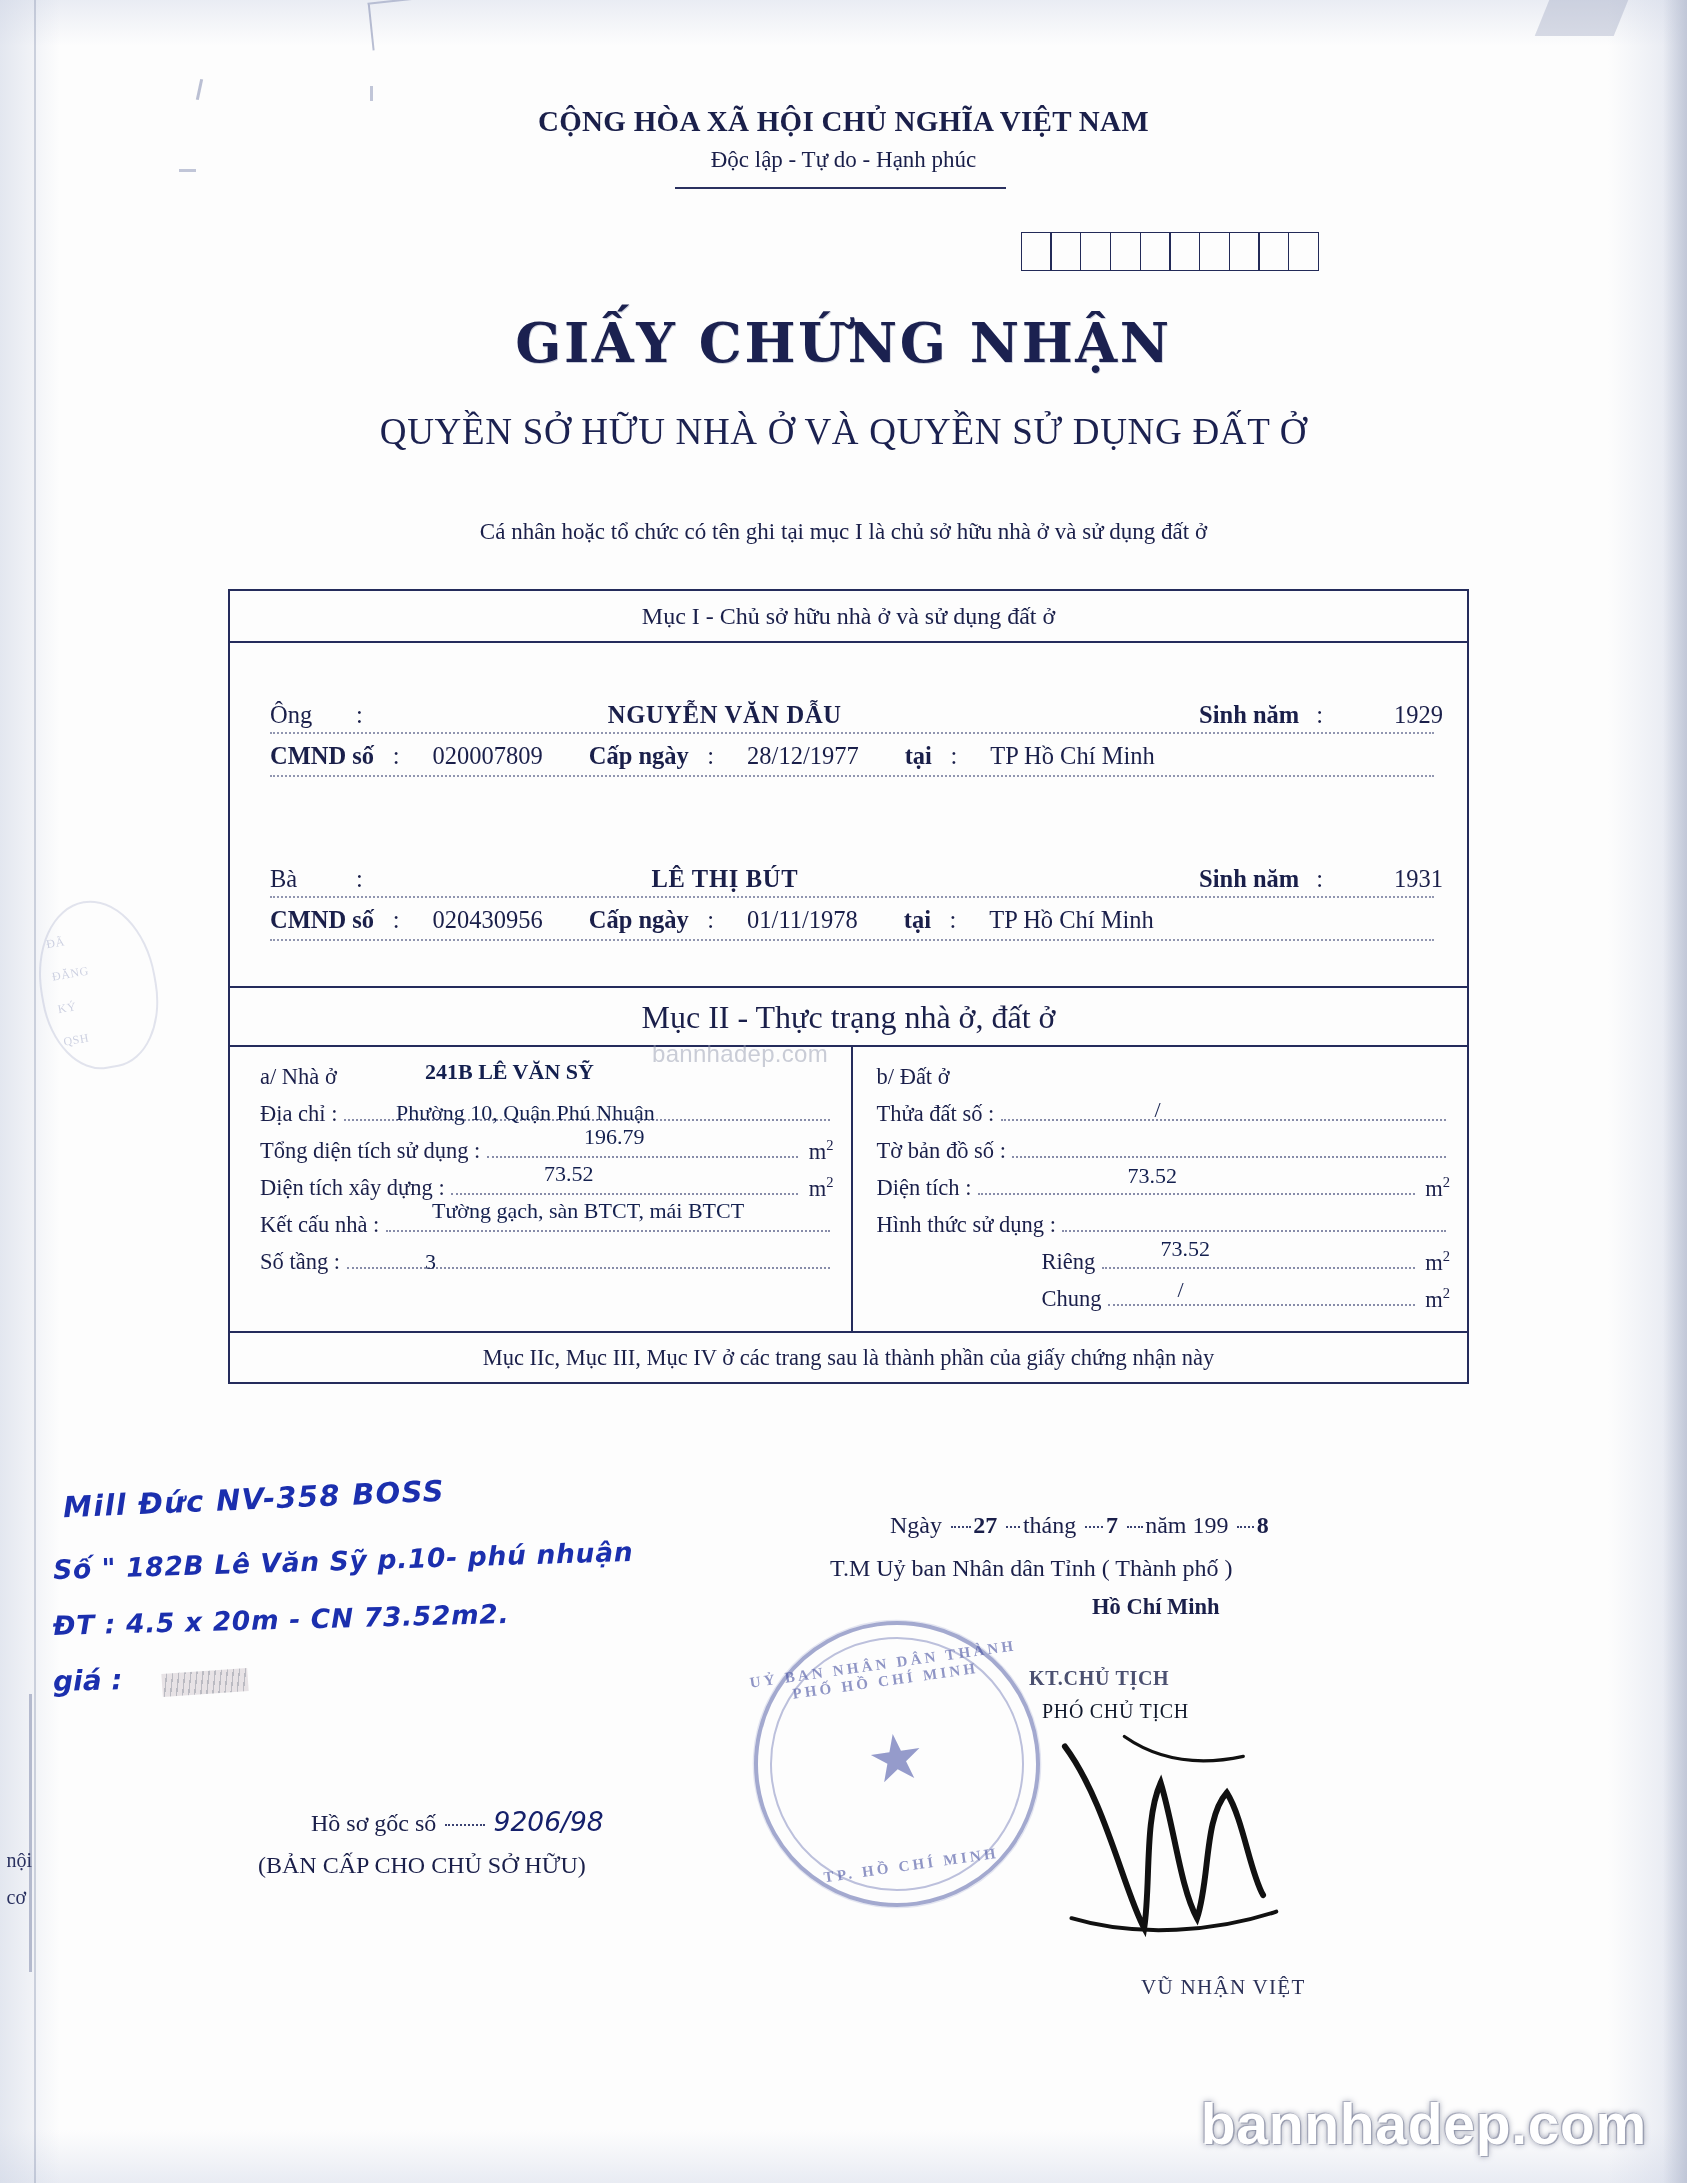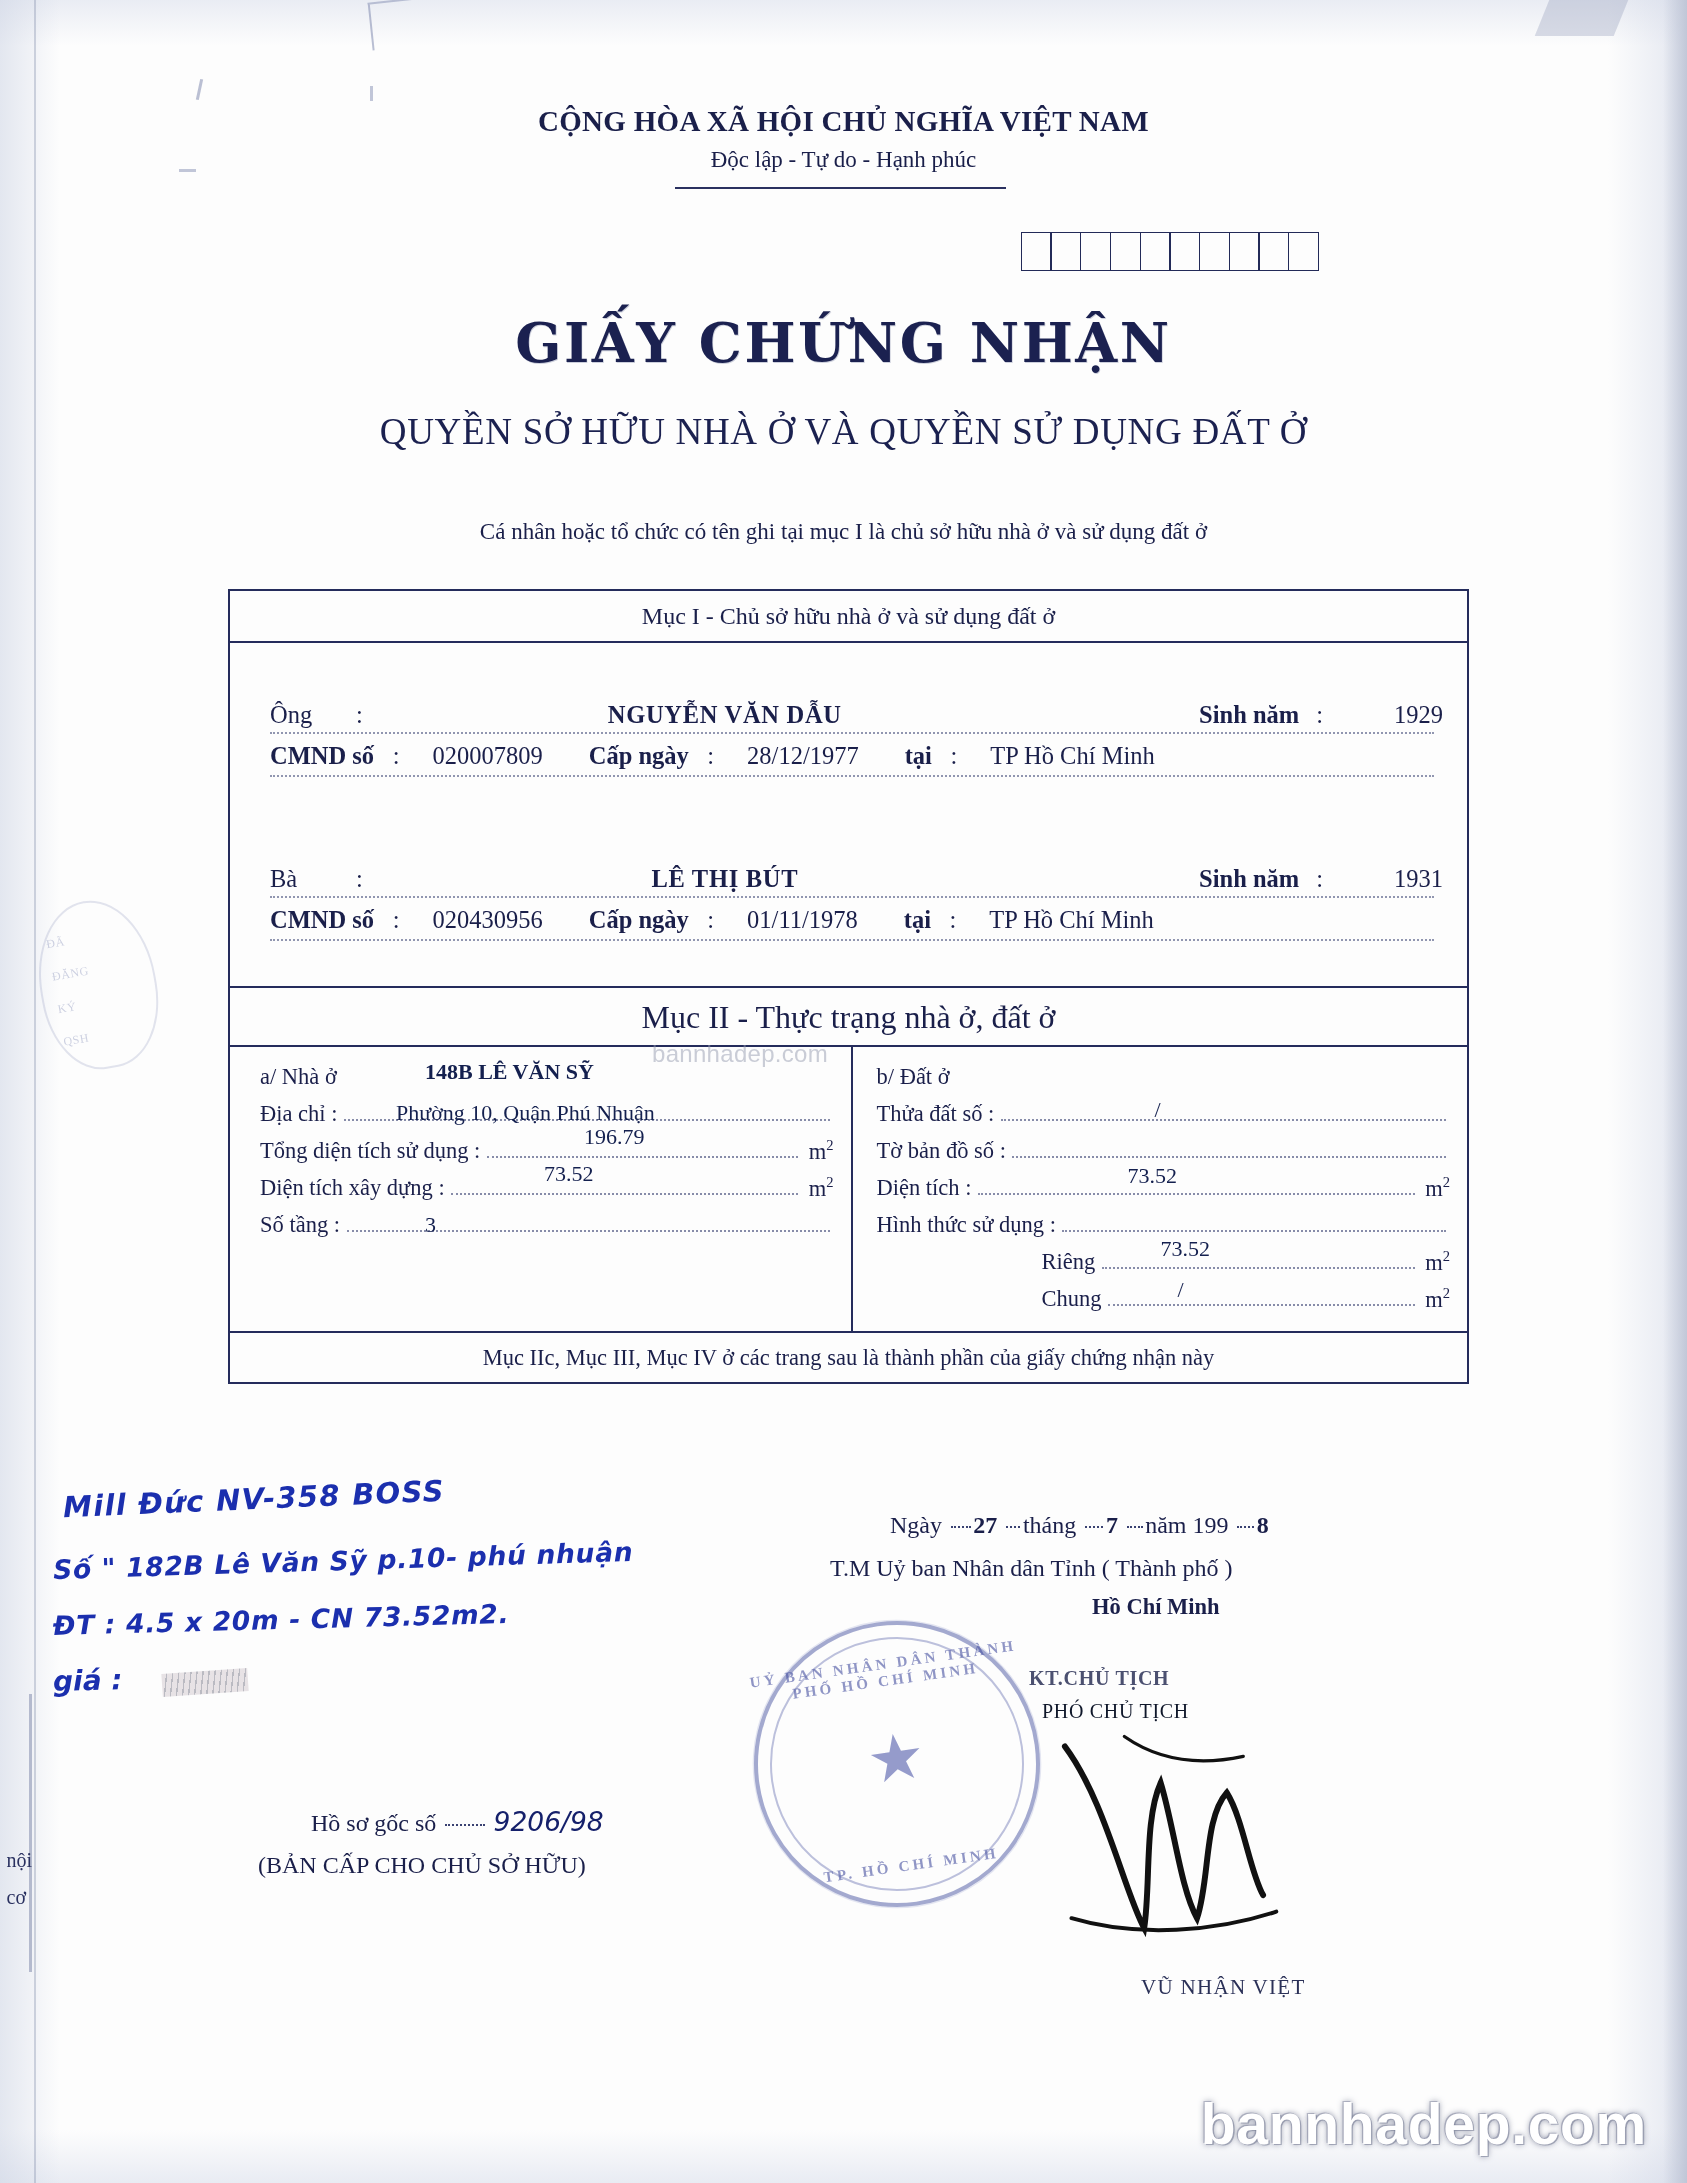--- a/index.html
+++ b/index.html
@@ -584,38 +584,43 @@
     </div>
 
     <div class="sec2-head">Mục II - Thực trạng nhà ở, đất ở</div>
 
     <div class="sec2-body">
 
       <div class="col-a">
         <div class="f-line" style="height:34px;">
           <span class="f-lbl">a/ Nhà ở</span>
           <span style="display:inline-block;width:40px;"></span>
-          <span class="hw" style="left:165px;bottom:5.3px;font-weight:bold;">148B  LÊ VĂN SỸ</span>
+          <span class="hw" style="left:165px;bottom:5.3px;font-weight:bold;">241B  LÊ VĂN SỸ</span>
         </div>
         <div class="f-line" style="height:37px;">
           <span class="f-lbl">Địa chỉ :</span>
           <span class="dots"></span>
           <span class="hw" style="left:136px;bottom:1.3px;">Phường 10, Quận Phú Nhuận</span>
         </div>
         <div class="f-line">
           <span class="f-lbl">Tổng diện tích sử dụng :</span>
           <span class="dots"></span>
           <span class="unit"><span>m</span><span class="sup2">2</span></span>
           <span class="hw" style="left:324px;bottom:14.6px;text-align:center;">196.79</span>
         </div>
         <div class="f-line">
           <span class="f-lbl">Diện tích xây dựng :</span>
           <span class="dots"></span>
           <span class="unit"><span>m</span><span class="sup2">2</span></span>
           <span class="hw" style="left:284px;bottom:14.6px;">73.52</span>
+        </div>
+        <div class="f-line">
+          <span class="f-lbl">Kết cấu nhà :</span>
+          <span class="dots"></span>
+          <span class="hw" style="left:172px;bottom:14.6px;">Tường gạch, sàn BTCT, mái BTCT</span>
         </div>
         <div class="f-line">
           <span class="f-lbl">Số tầng :</span>
           <span class="dots"></span>
           <span class="hw" style="left:165px;bottom:0px;">3</span>
         </div>
       </div>
 
       <div class="col-b">
         <div class="f-line" style="height:34px;">

